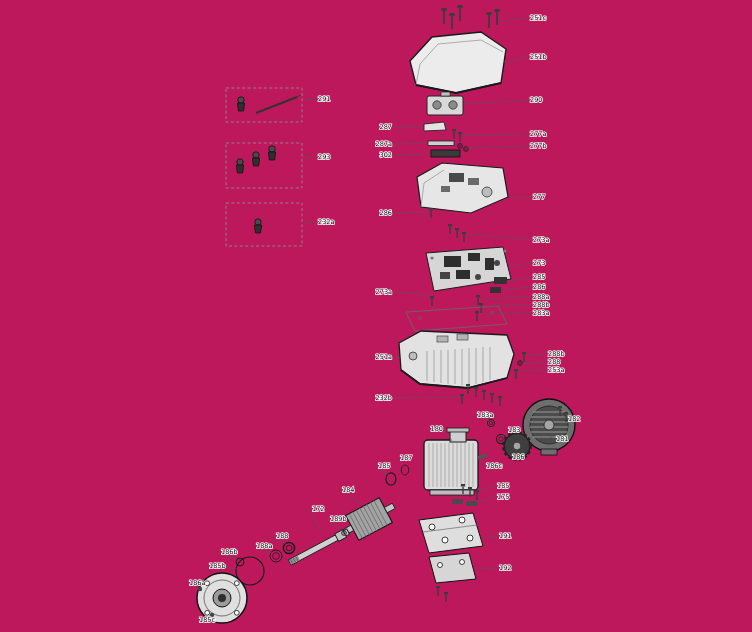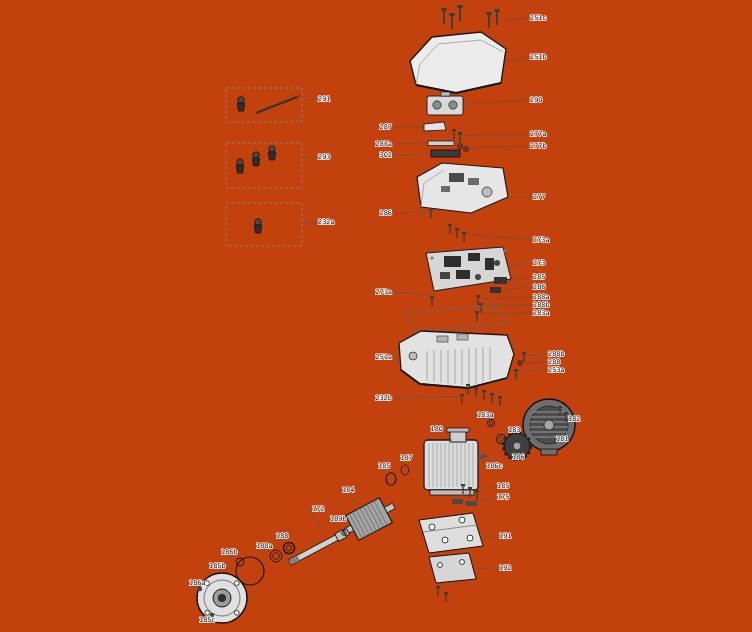--- a/index.html
+++ b/index.html
@@ -1,16 +1,16 @@
 <!DOCTYPE html>
 <html><head>
 <meta charset="utf-8">
 <style>
   html,body{margin:0;padding:0;background:#fff;}
-  .stage{position:relative;width:752px;height:632px;background:#c2410c;overflow:hidden;
+  .stage{position:relative;width:752px;height:632px;background:#be185d;overflow:hidden;
          font-family:"DejaVu Sans", sans-serif;}
   svg{display:block;}
   .dashed{fill:none;stroke:#8a8a8a;stroke-width:0.9;stroke-dasharray:3 2.4;}
   .callout-line{stroke:#555;stroke-width:0.6;}
   text.callout{font-size:6.5px;fill:#000;font-family:"DejaVu Sans", sans-serif;
                paint-order:stroke;stroke:#ffffff;stroke-width:1.6px;}
 </style>
 </head>
 <body>
 

